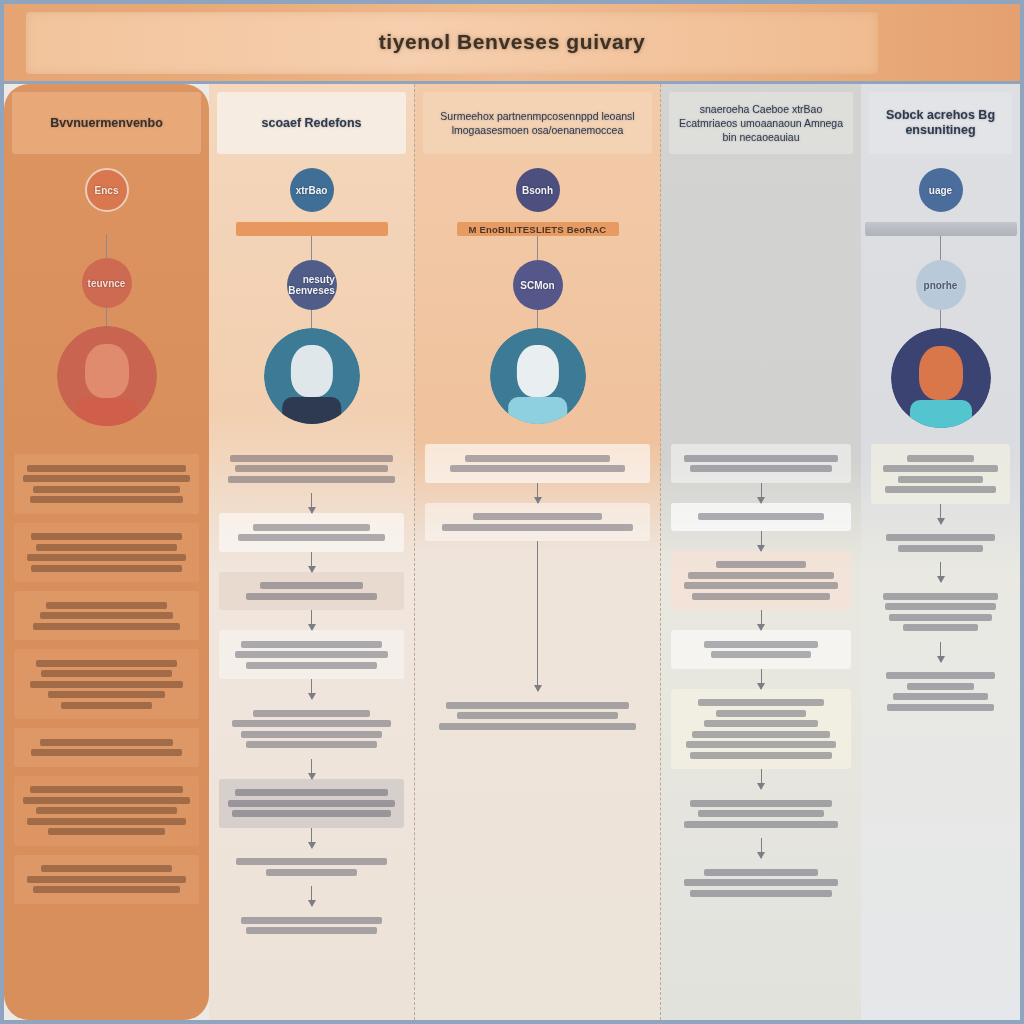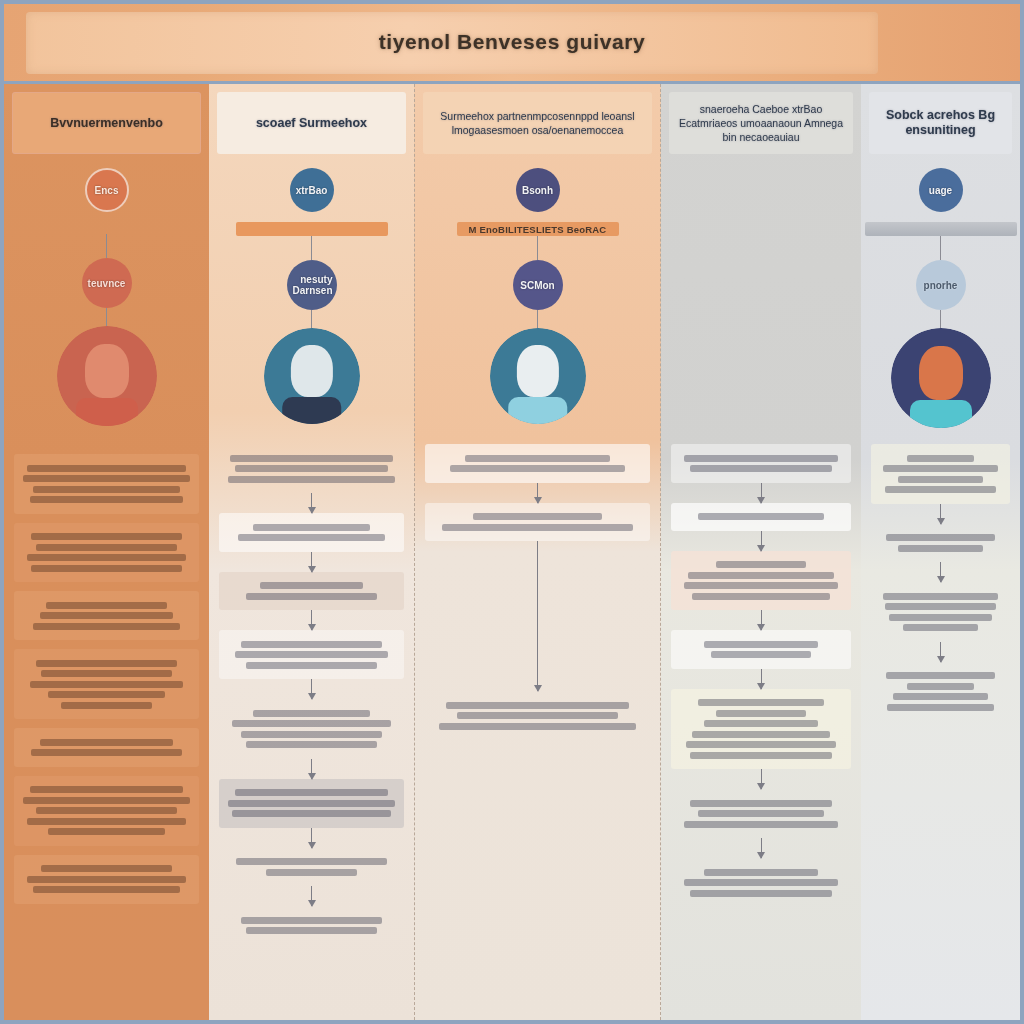--- a/index.html
+++ b/index.html
@@ -39,21 +39,21 @@
     filter:blur(.35px);
     white-space:nowrap;
   }
 
   
   .cols{
     position:absolute;left:0;top:80px;right:0;bottom:0;
     display:flex;
   }
   .col{position:relative;box-sizing:border-box;overflow:hidden;}
-  .col.c1{width:205px;background:linear-gradient(180deg,#dc9460 0%,#d98f5b 40%,#d98f5c 100%);}
+  .col.c1{width:205px;background:linear-gradient(180deg,#dc9460 0%,#d98f5b 40%,#d98f5c 100%);border-radius:25px;}
   .col.c2{width:205px;background:linear-gradient(180deg,#f4d7bd 0%,#f2cfb0 35%,#f0e6dd 52%,#ece2d8 100%);}
   .col.c3{width:247px;background:linear-gradient(180deg,#f3cbaa 0%,#f0c29d 38%,#eee4da 50%,#ece3d9 100%);
            border-left:1px dashed #b9a899;border-right:1px dashed #b9a899;}
   .col.c4{width:200px;background:linear-gradient(180deg,#d3d3d1 0%,#d1d1cf 40%,#e9e8e0 52%,#e2e2dd 100%);}
   .col.c5{flex:1;background:linear-gradient(180deg,#dddfe2 0%,#dadce0 40%,#e9e9e2 52%,#e5e7ea 100%);}
 
   
   .col-head{
     position:absolute;left:8px;right:8px;top:8px;height:62px;
     box-sizing:border-box;
@@ -214,27 +214,27 @@
           <div class="vline" style="height: 9px; background: transparent;"></div>
           <div class="tblock" style="background: rgba(235, 175, 130, 0.3);">
             <div class="tline" style="width: 78%;"></div>
             <div class="tline" style="width: 95%;"></div>
             <div class="tline" style="width: 88%;"></div>
           </div>
         </div>
       </div>
       <div class="col c2">
         <div class="col-head">
-          <div class="ch-txt">scoaef Surmeehox</div>
+          <div class="ch-txt">scoaef Redefons</div>
         </div>
         <div class="chain">
           <div class="node small">xtrBao</div>
           <div class="bar"></div>
           <div class="connector" style="height: 24px;"></div>
-          <div class="node mid">nesuty Darnsen</div>
+          <div class="node mid">nesuty Benveses</div>
           <div class="connector" style="height: 18px;"></div>
           <div class="avatar" style="width: 96px; height: 96px;">
             <div class="av-hair" style="background: rgb(60, 122, 150);"></div>
             <div class="av-face" style="background: rgb(223, 231, 234); width: 42.24px; height: 51.84px; top: 17.28px;"></div>
             <div class="av-body" style="background: rgb(46, 58, 82); width: 59.52px; height: 32.64px;"></div>
           </div>
         </div>
         <div style="position: absolute; left: 10px; right: 10px; top: 360px;">
           <div class="tblock" style="background: transparent;">
             <div class="tline" style="width: 98%;"></div>

